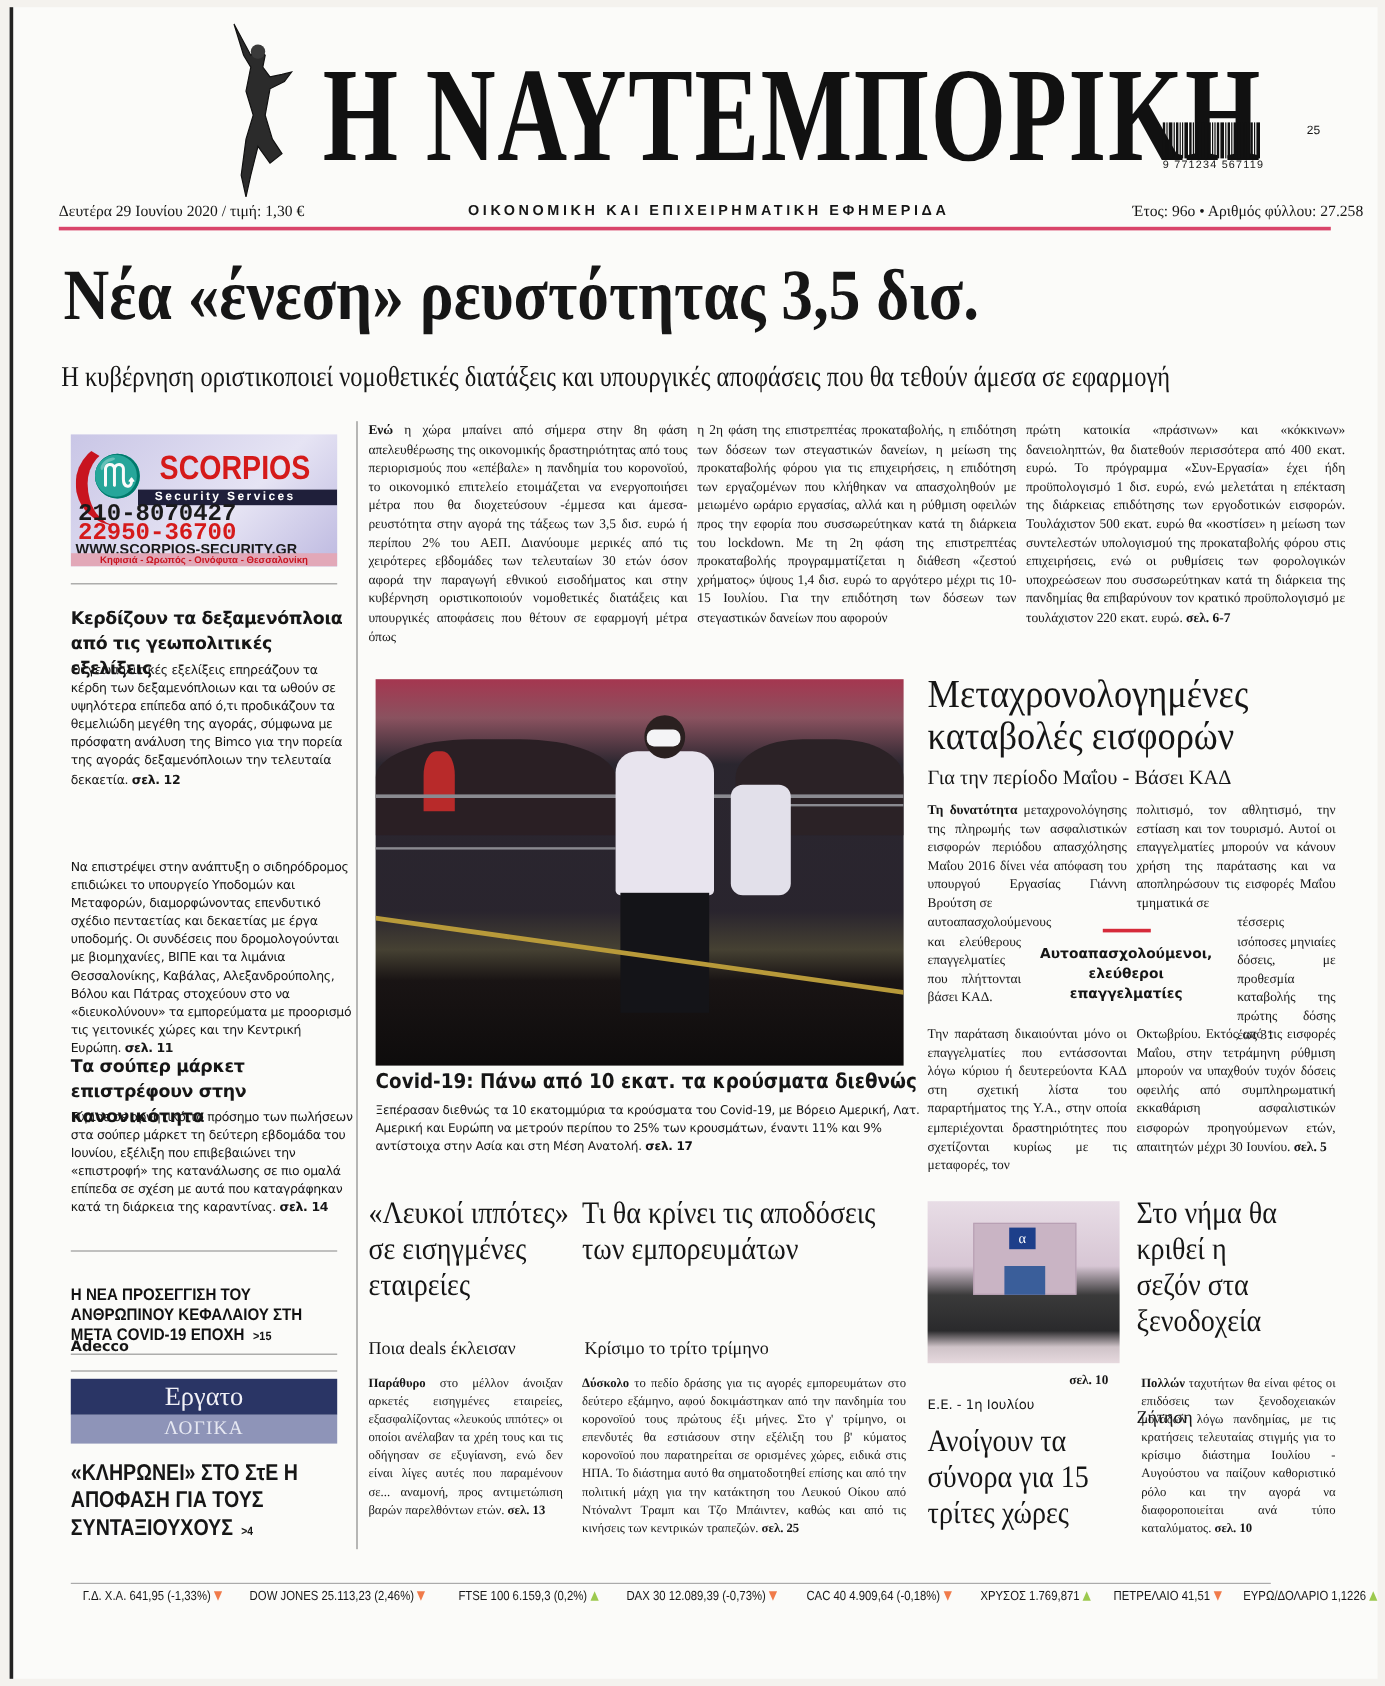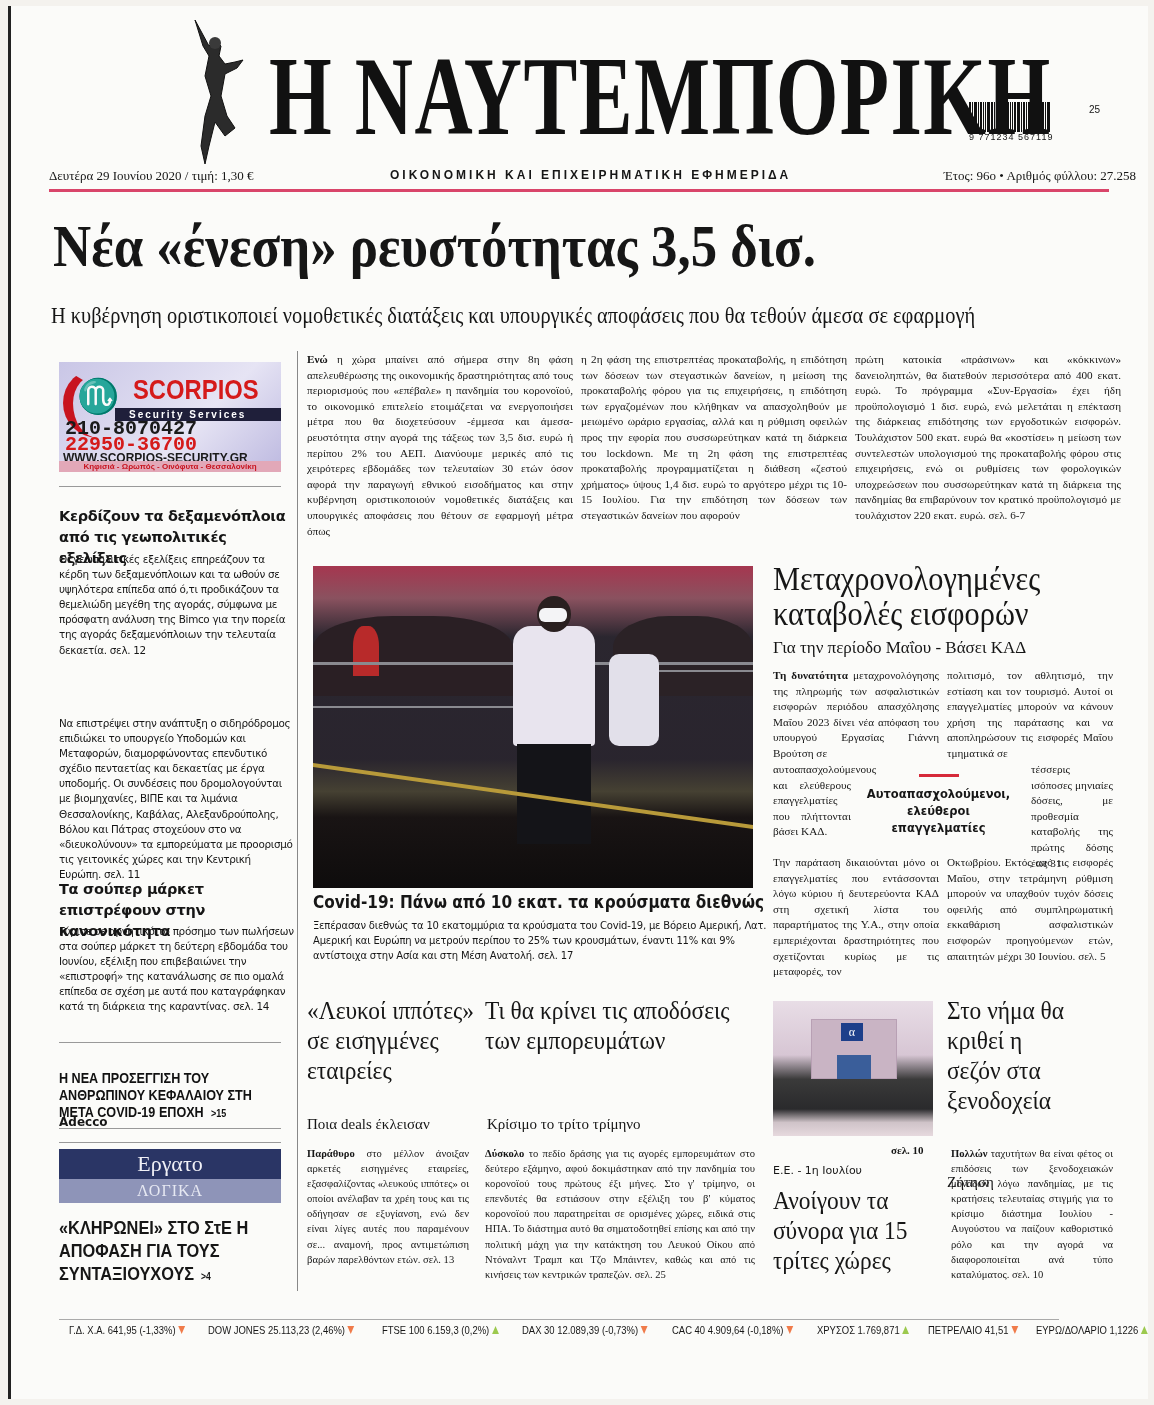--- a/index.html
+++ b/index.html
@@ -30,21 +30,21 @@
   .ad-brand { position:absolute; left:74px; top:12px; font-family:"Liberation Sans",sans-serif; font-weight:bold; color:#d51a1a; font-size:28px; transform:scaleX(0.85); transform-origin:left; }
   .ad-tagline { position:absolute; left:56px; top:46px; width:166px; height:13px; background:#1f1f3a; color:#fff; font-family:"Liberation Sans",sans-serif; font-size:10px; font-weight:bold; letter-spacing:2px; line-height:13px; padding-left:14px; }
   .ad-phone1 { position:absolute; left:6px; top:58px; font-family:"Liberation Mono",monospace; font-weight:bold; font-size:20px; color:#1a1a1a; line-height:18px; }
   .ad-phone2 { position:absolute; left:6px; top:74px; font-family:"Liberation Mono",monospace; font-weight:bold; font-size:20px; color:#d51a1a; line-height:18px; }
   .ad-web { position:absolute; left:4px; top:89px; font-family:"Liberation Sans",sans-serif; font-weight:bold; font-size:12px; color:#1a1a1a;text-align:center; }
   .ad-locs { position:absolute; left:0; top:99px; width:222px; height:11px; background:#e2a8b8; color:#c8141f; font-family:"Liberation Sans",sans-serif; font-size:8px; font-weight:bold; text-align:center; line-height:11px; }
   .hrule { position:absolute; height:1px; background:#999; }
 
   .sb-title { position:absolute; left:48px; font-family:"DejaVu Sans",sans-serif; font-weight:bold; font-size:14.5px; line-height:21px; width:240px; letter-spacing:-0.3px; }
   .sb-body { position:absolute; left:48px; font-family:"DejaVu Sans",sans-serif; font-size:10.4px; line-height:15.1px; width:236px; letter-spacing:-0.3px; }
-  .ref { font-weight:normal; }
+  .ref { font-weight:bold; }
   .sb-adecco-label { position:absolute; left:48px; top:1109px; font-family:"DejaVu Sans",sans-serif; font-weight:bold; font-size:12px; }
   .sb-adecco { position:absolute; left:48px; top:1064px; font-family:"Liberation Sans",sans-serif; font-weight:bold; font-size:14px; line-height:17px; color:#111; width:240px; transform:scaleX(0.9); transform-origin:left; }
   .ergato { position:absolute; left:48px; top:1143px; width:222px; height:30px; background:#2a3565; color:#f0f0f6; font-size:22px; text-align:center; line-height:30px; }
   .logika { position:absolute; left:48px; top:1173px; width:222px; height:24px; background:#8e94b8; color:#e6e8f2; font-size:16px; text-align:center; line-height:24px; letter-spacing:1px; }
   .sb-erg { position:absolute; left:48px; top:1210px; font-family:"Liberation Sans",sans-serif; font-weight:bold; font-size:19px; line-height:23px; width:260px; transform:scaleX(0.86); transform-origin:left; }
   .pg-ptr { font-size:10px; margin-left:8px; }
 
   
   .mcol { position:absolute; top:346px; font-size:11.2px; line-height:15.6px; text-align:justify; width:138px; }
   .mcol.w { width:266px; }
@@ -198,21 +198,21 @@
   </div>
   <div class="caption-title">Covid-19: Πάνω από 10 εκατ. τα κρούσματα διεθνώς</div>
   <div class="caption-body"><span>Ξεπέρασαν διεθνώς τα 10 εκατομμύρια τα κρούσματα του Covid-19, με Βόρειο Αμερική, Λατ. Αμερική και Ευρώπη να μετρούν περίπου το 25% των κρουσμάτων, έναντι 11% και 9% αντίστοιχα στην Ασία και στη Μέση Ανατολή.</span> <span class="ref">σελ. 17</span></div>
 
   <div class="rf-title">
     <div>Μεταχρονολογημένες</div>
     <div>καταβολές εισφορών</div>
   </div>
   <div class="rf-sub">Για την περίοδο Μαΐου - Βάσει ΚΑΔ</div>
 
-  <div class="rf-col" style="left:762px; top:662px; width:166px;"><span class="lead">Τη δυνατότητα</span> <span>μεταχρονολόγησης της πληρωμής των ασφαλιστικών εισφορών περιόδου απασχόλησης Μαΐου 2023 δίνει νέα απόφαση του υπουργού Εργασίας Γιάννη Βρούτση σε</span></div>
+  <div class="rf-col" style="left:762px; top:662px; width:166px;"><span class="lead">Τη δυνατότητα</span> <span>μεταχρονολόγησης της πληρωμής των ασφαλιστικών εισφορών περιόδου απασχόλησης Μαΐου 2016 δίνει νέα απόφαση του υπουργού Εργασίας Γιάννη Βρούτση σε</span></div>
   <div class="rf-col" style="left:762px; top:756px; width:78px;">αυτοαπασχολούμενους και ελεύθερους επαγγελματίες που πλήττονται βάσει ΚΑΔ.</div>
   <div class="rf-col" style="left:936px; top:662px; width:166px;">πολιτισμό, τον αθλητισμό, την εστίαση και τον τουρισμό. Αυτοί οι επαγγελματίες μπορούν να κάνουν χρήση της παράτασης και να αποπληρώσουν τις εισφορές Μαΐου τμηματικά σε</div>
 
   <div class="rf-col" style="left:762px; top:849px; width:166px;">Την παράταση δικαιούνται μόνο οι επαγγελματίες που εντάσσονται λόγω κύριου ή δευτερεύοντα ΚΑΔ στη σχετική λίστα του παραρτήματος της Υ.Α., στην οποία εμπεριέχονται δραστηριότητες που σχετίζονται κυρίως με τις μεταφορές, τον</div>
   <div class="rf-col" style="left:1020px; top:756px; width:82px;">τέσσερις ισόποσες μηνιαίες δόσεις, με προθεσμία καταβολής της πρώτης δόσης έως 31</div>
   <div class="rf-col" style="left:936px; top:849px; width:166px;"><span>Οκτωβρίου. Εκτός από τις εισφορές Μαΐου, στην τετράμηνη ρύθμιση μπορούν να υπαχθούν τυχόν δόσεις οφειλής από συμπληρωματική εκκαθάριση ασφαλιστικών εισφορών προηγούμενων ετών, απαιτητών μέχρι 30 Ιουνίου.</span> <span class="ref">σελ. 5</span></div>
 
   <div class="pull-rule"></div>
   <div class="pull" style="top:780px;">Αυτοαπασχολούμενοι, ελεύθεροι επαγγελματίες</div>
 

